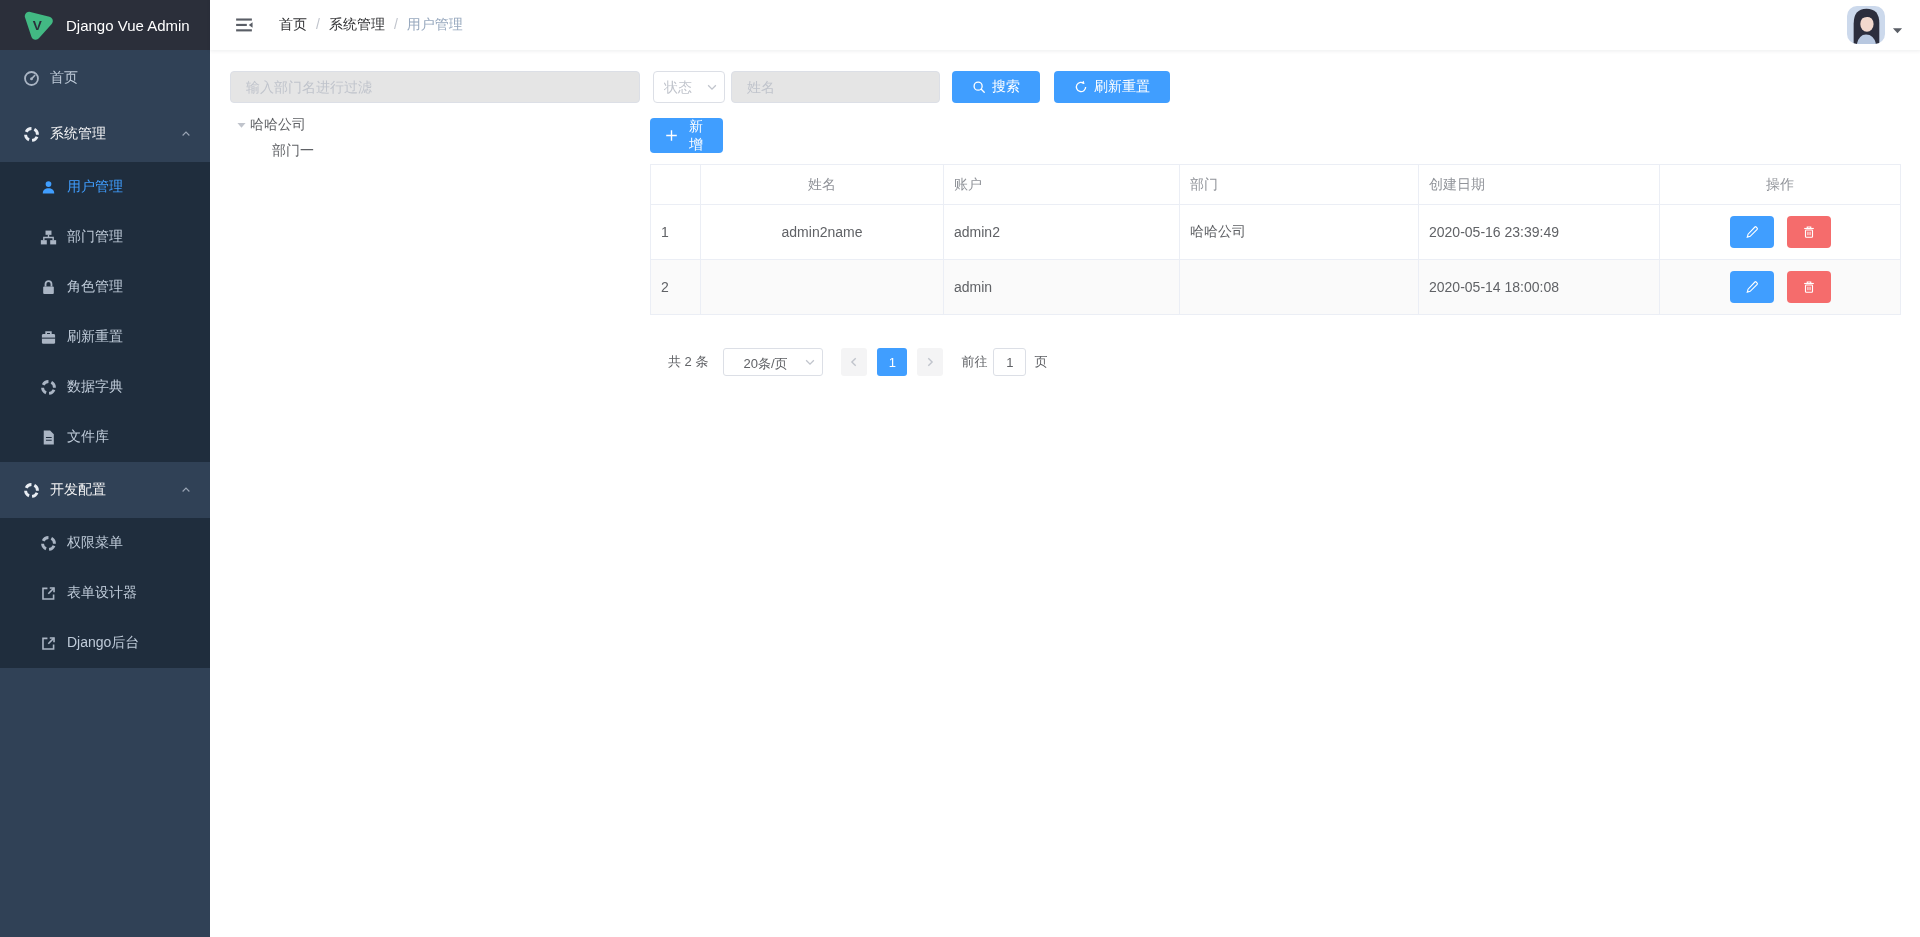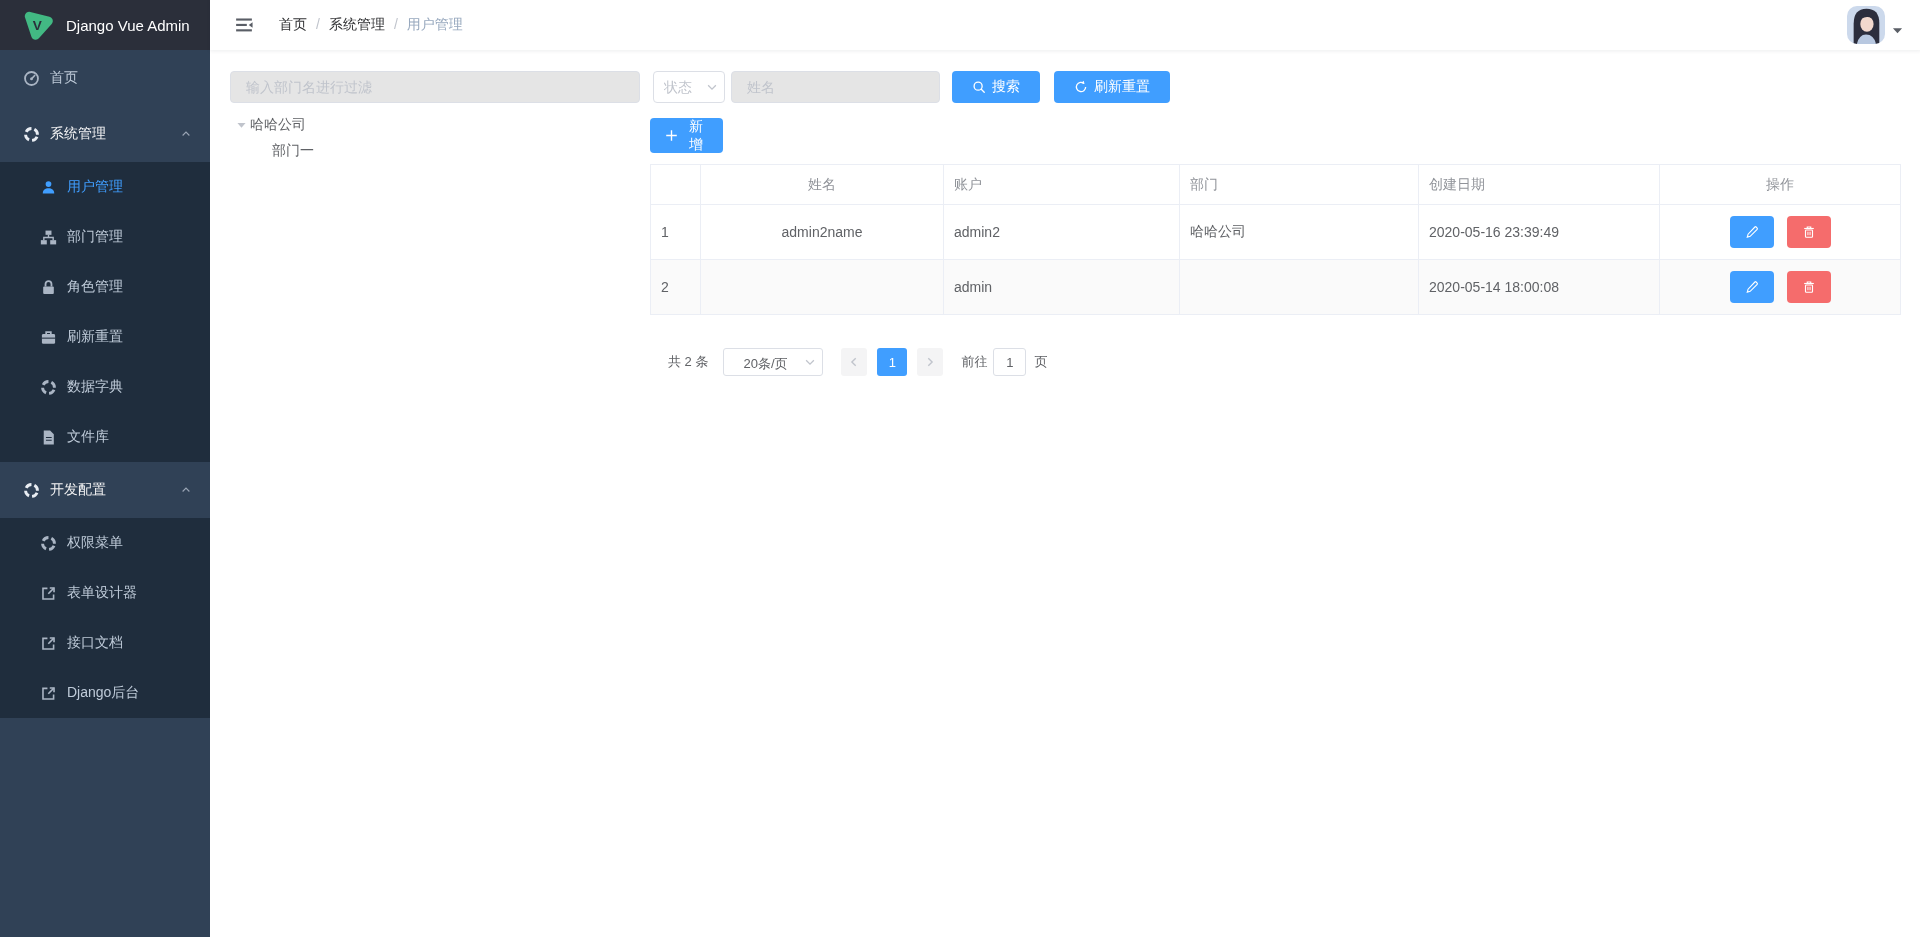--- a/index.html
+++ b/index.html
@@ -228,30 +228,20 @@
         </div>
         <div class="menu-item">
           <span class="mi-icon">
             <svg viewBox="0 0 16 16" width="17" height="17">
               <path d="M7 3.2 H2.8 V13.2 H12.8 V9" fill="none" stroke="currentColor" stroke-width="1.5"></path>
               <path d="M9.2 2.8 H13.2 V6.8" fill="none" stroke="currentColor" stroke-width="1.5"></path>
               <path d="M13 3 L7.8 8.2" stroke="currentColor" stroke-width="1.5"></path>
             </svg>
           </span>
           <span>表单设计器</span>
-        </div>
-        <div class="menu-item">
-          <span class="mi-icon">
-            <svg viewBox="0 0 16 16" width="17" height="17">
-              <path d="M7 3.2 H2.8 V13.2 H12.8 V9" fill="none" stroke="currentColor" stroke-width="1.5"></path>
-              <path d="M9.2 2.8 H13.2 V6.8" fill="none" stroke="currentColor" stroke-width="1.5"></path>
-              <path d="M13 3 L7.8 8.2" stroke="currentColor" stroke-width="1.5"></path>
-            </svg>
-          </span>
-          <span>接口文档</span>
         </div>
         <div class="menu-item">
           <span class="mi-icon">
             <svg viewBox="0 0 16 16" width="17" height="17">
               <path d="M7 3.2 H2.8 V13.2 H12.8 V9" fill="none" stroke="currentColor" stroke-width="1.5"></path>
               <path d="M9.2 2.8 H13.2 V6.8" fill="none" stroke="currentColor" stroke-width="1.5"></path>
               <path d="M13 3 L7.8 8.2" stroke="currentColor" stroke-width="1.5"></path>
             </svg>
           </span>
           <span>Django后台</span>

